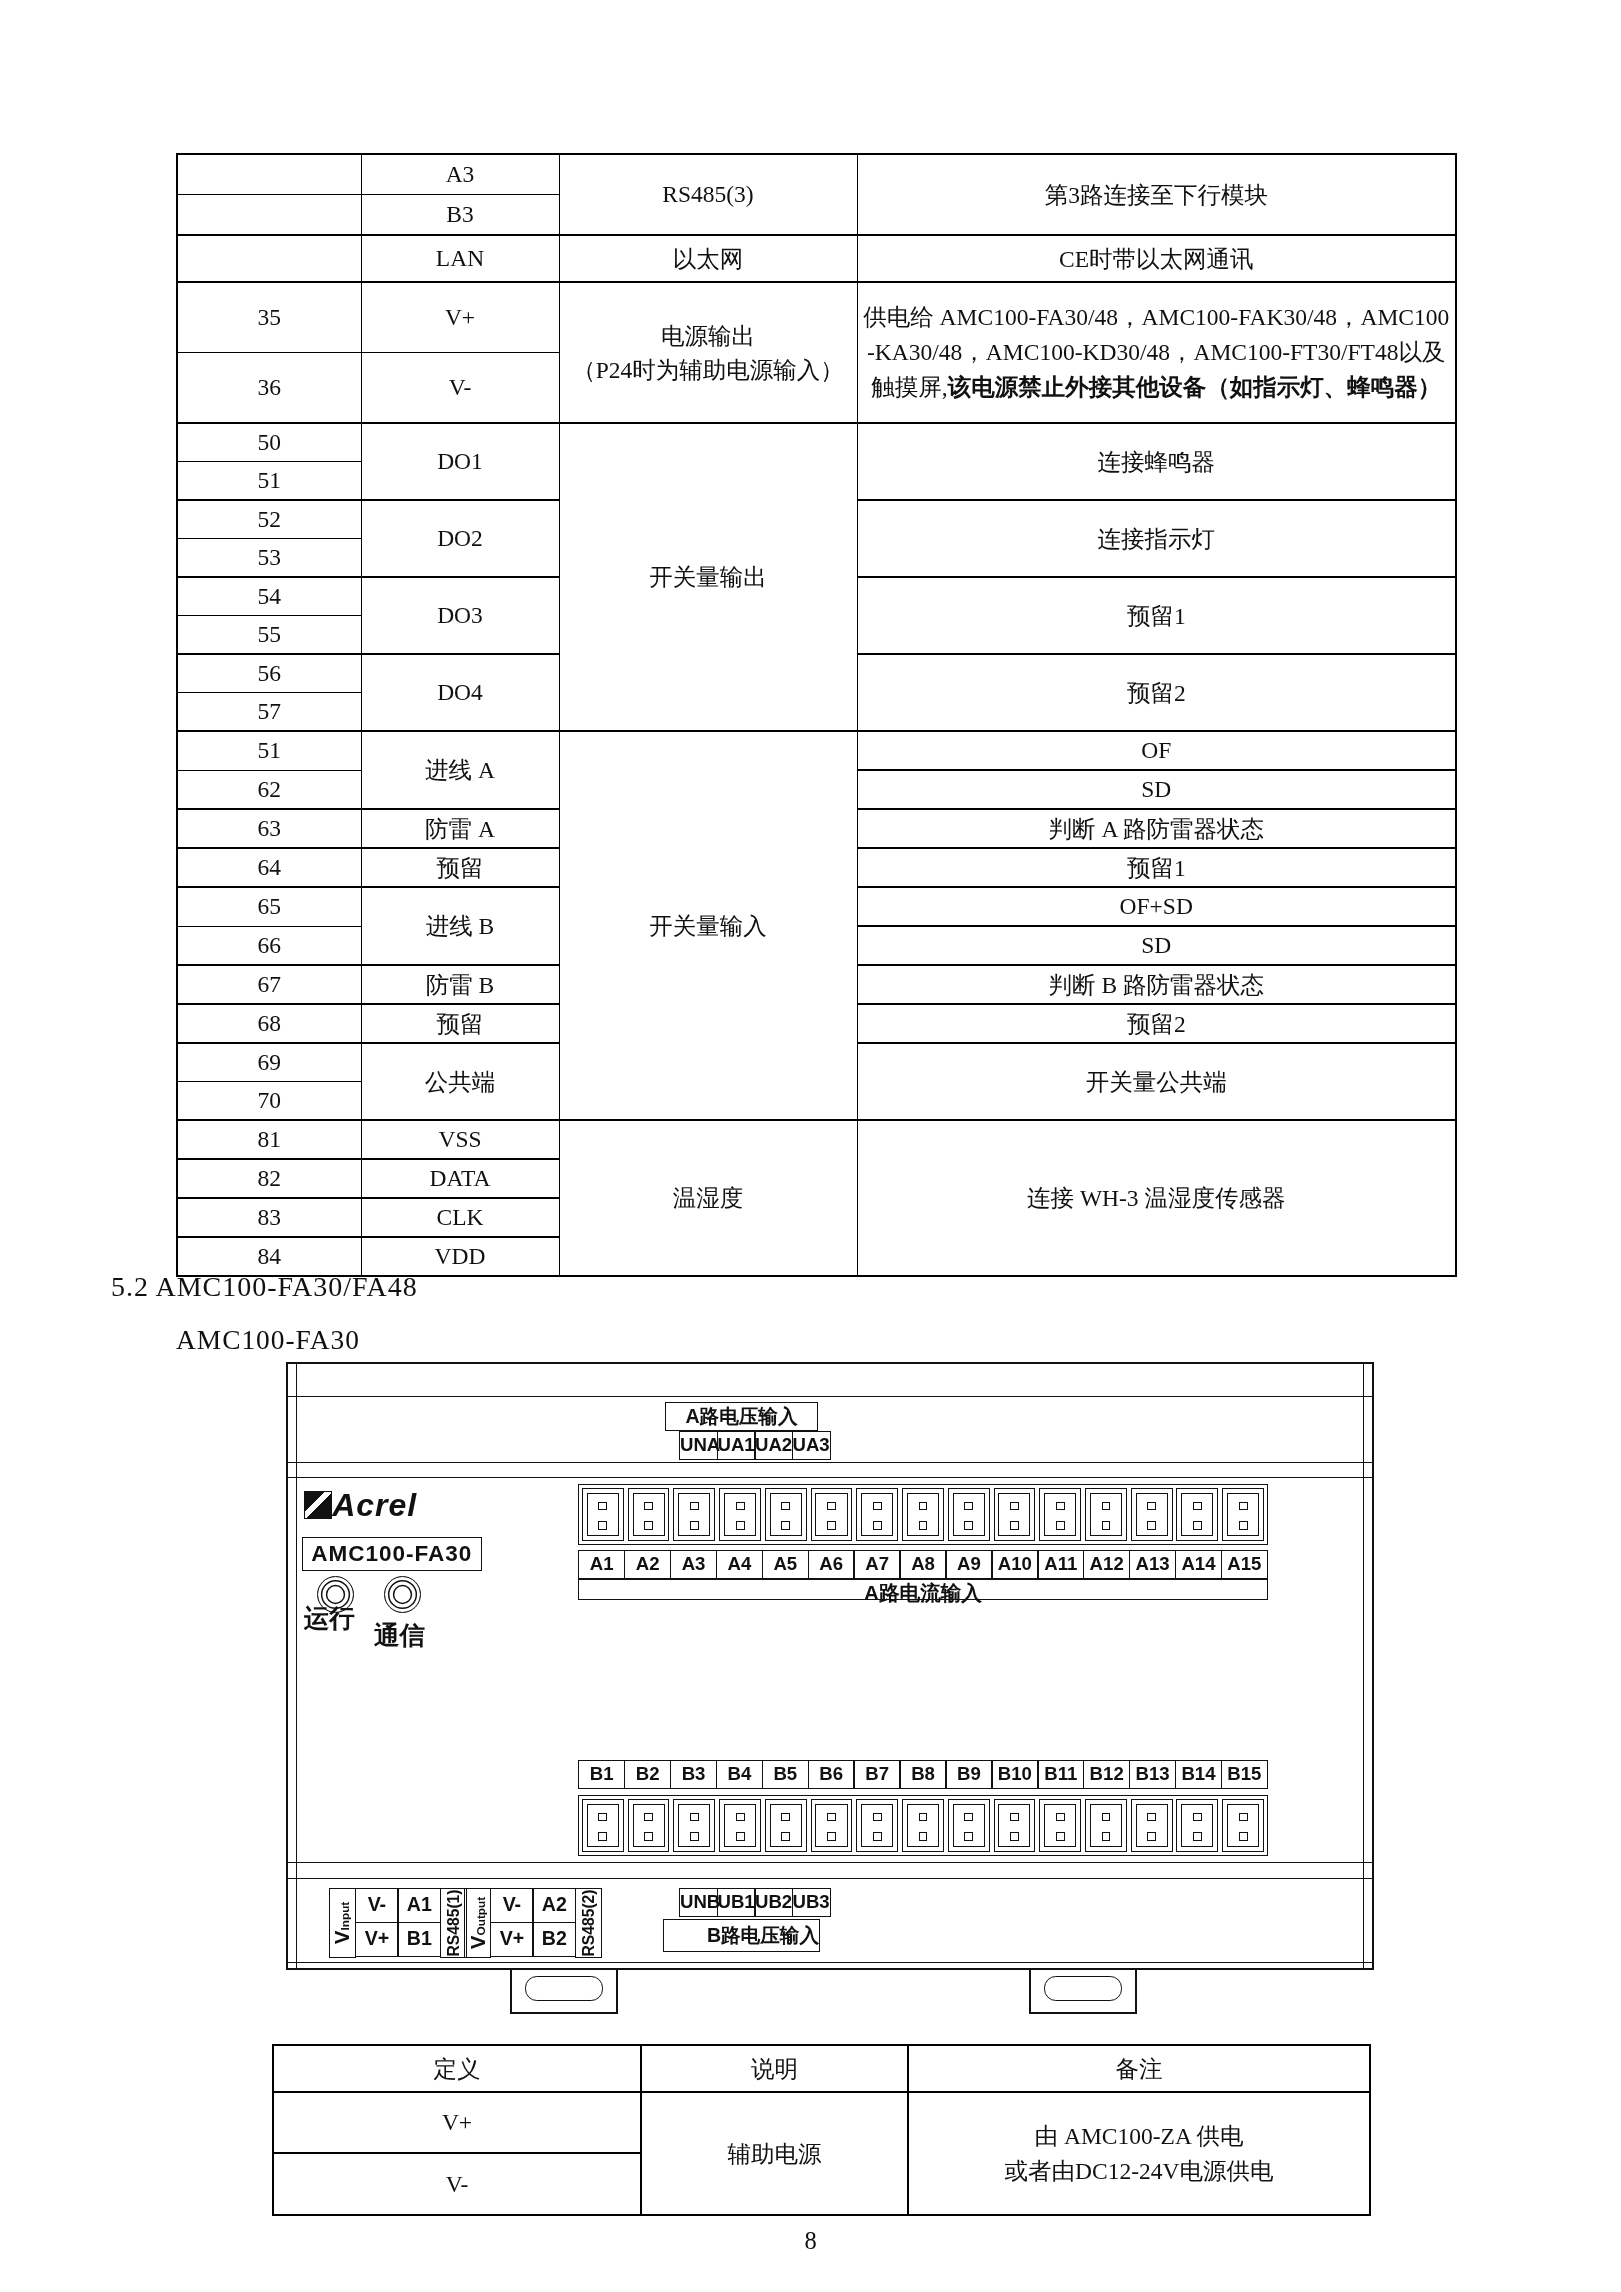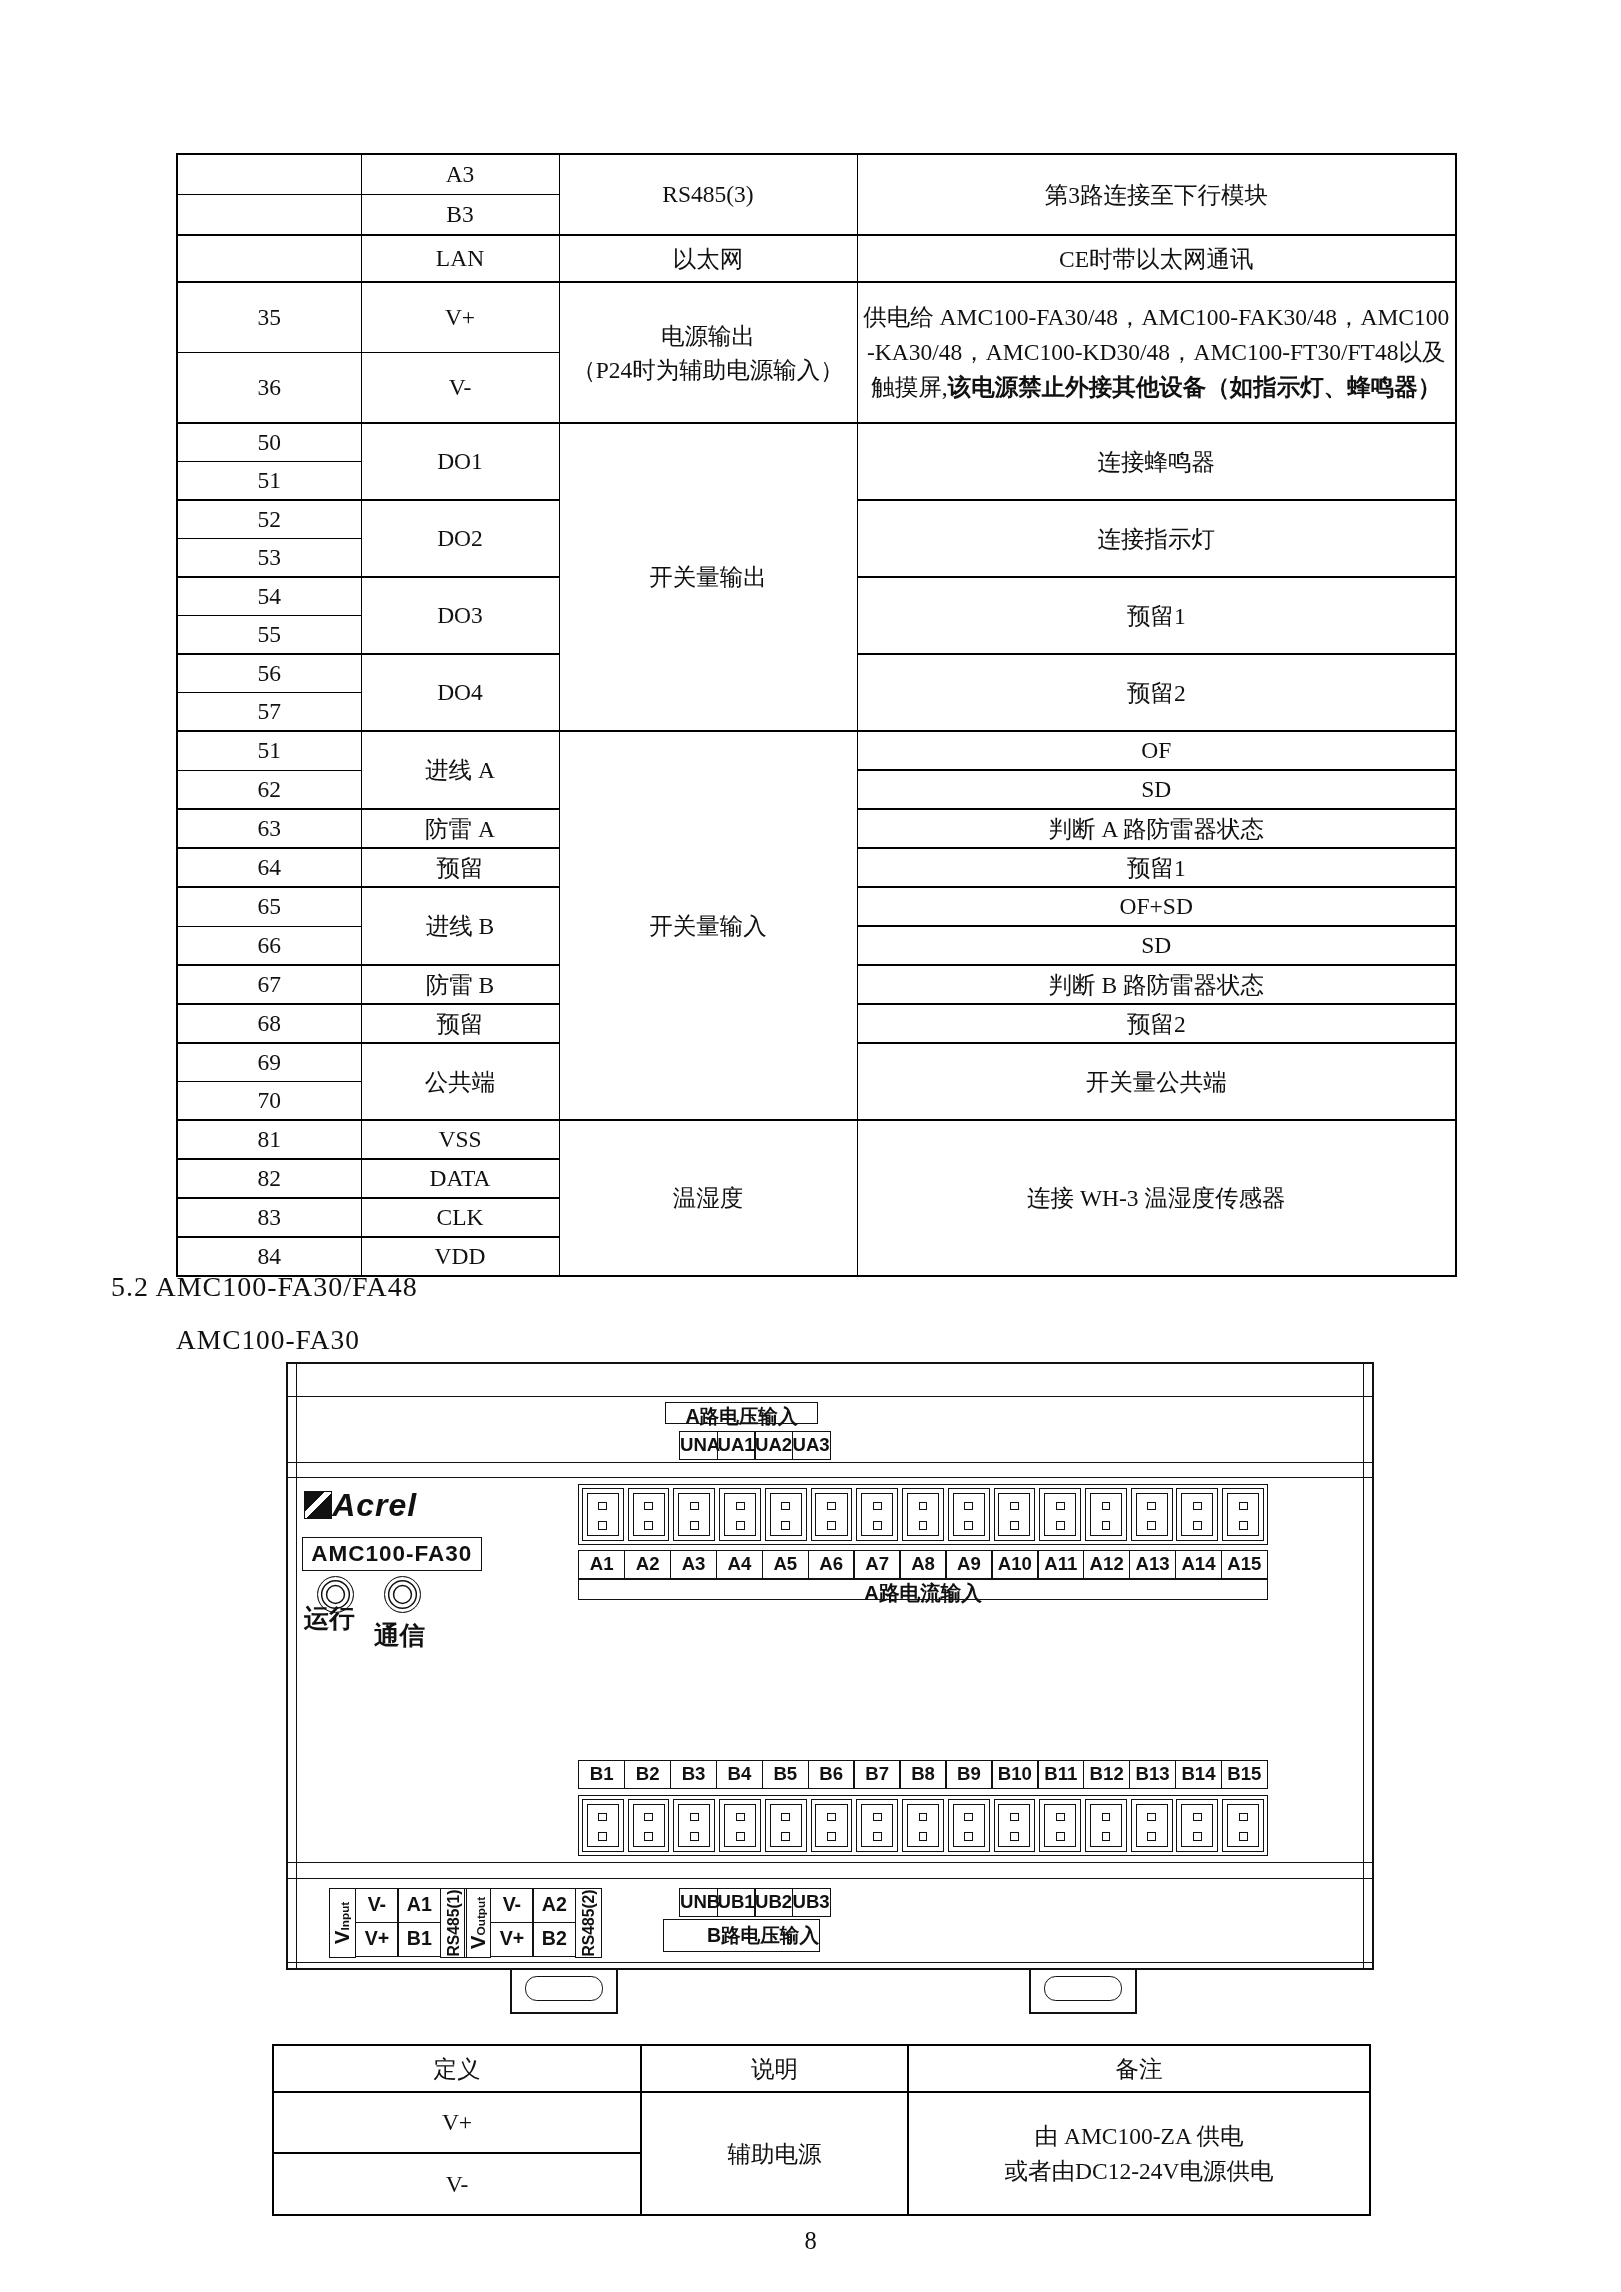--- a/index.html
+++ b/index.html
@@ -14,21 +14,21 @@
   td.power-remark b{font-family:Liberation Sans, sans-serif;font-weight:bold;}
   td.namecell div{line-height:34px;}
   
   .heading{position:absolute;left:111px;top:1271px;font-size:28px;letter-spacing:1px;}
   .subheading{position:absolute;left:176px;top:1325px;font-size:27.4px;letter-spacing:1px;}
   
   .device{position:absolute;left:286px;top:1362px;width:1088px;height:608px;border:2px solid #111;background:#fff;box-sizing:border-box;}
   .device .vline{position:absolute;top:0;bottom:0;width:0;border-left:1.5px solid #111;}
   .device .vline.l{left:7.8px;} .device .vline.r{right:7.8px;}
   .device .hl{position:absolute;left:0;right:0;height:0;border-top:1.5px solid #111;}
-  .va-box{position:absolute;left:377px;top:38px;width:153px;height:22px;border:1.5px solid #111;box-sizing:border-box;
+  .va-box{position:absolute;left:377px;top:38px;width:153px;height:29px;border:1.5px solid #111;box-sizing:border-box;
     font:bold 19.6px/26.5px "Liberation Sans","DejaVu Sans",sans-serif;text-align:center;}
   .cells{position:absolute;display:flex;}
   .cells span{width:39px;height:29px;box-sizing:border-box;border:1.5px solid #111;margin-left:-1.5px;
     font:bold 18.6px/26.5px "Liberation Sans","DejaVu Sans",sans-serif;text-align:center;}
   .cells span:first-child{margin-left:16px;text-align:right;}
   .va-cells{left:375px;top:67px;}
   .unb-cells{left:375px;top:524px;}
   .vb-box{position:absolute;left:375px;top:555px;width:157px;height:33px;border:1.5px solid #111;box-sizing:border-box;
     font:bold 19.6px/30px "Liberation Sans","DejaVu Sans",sans-serif;text-align:right;}
   .acrel{position:absolute;left:15.7px;top:125px;display:flex;align-items:center;gap:0;}

